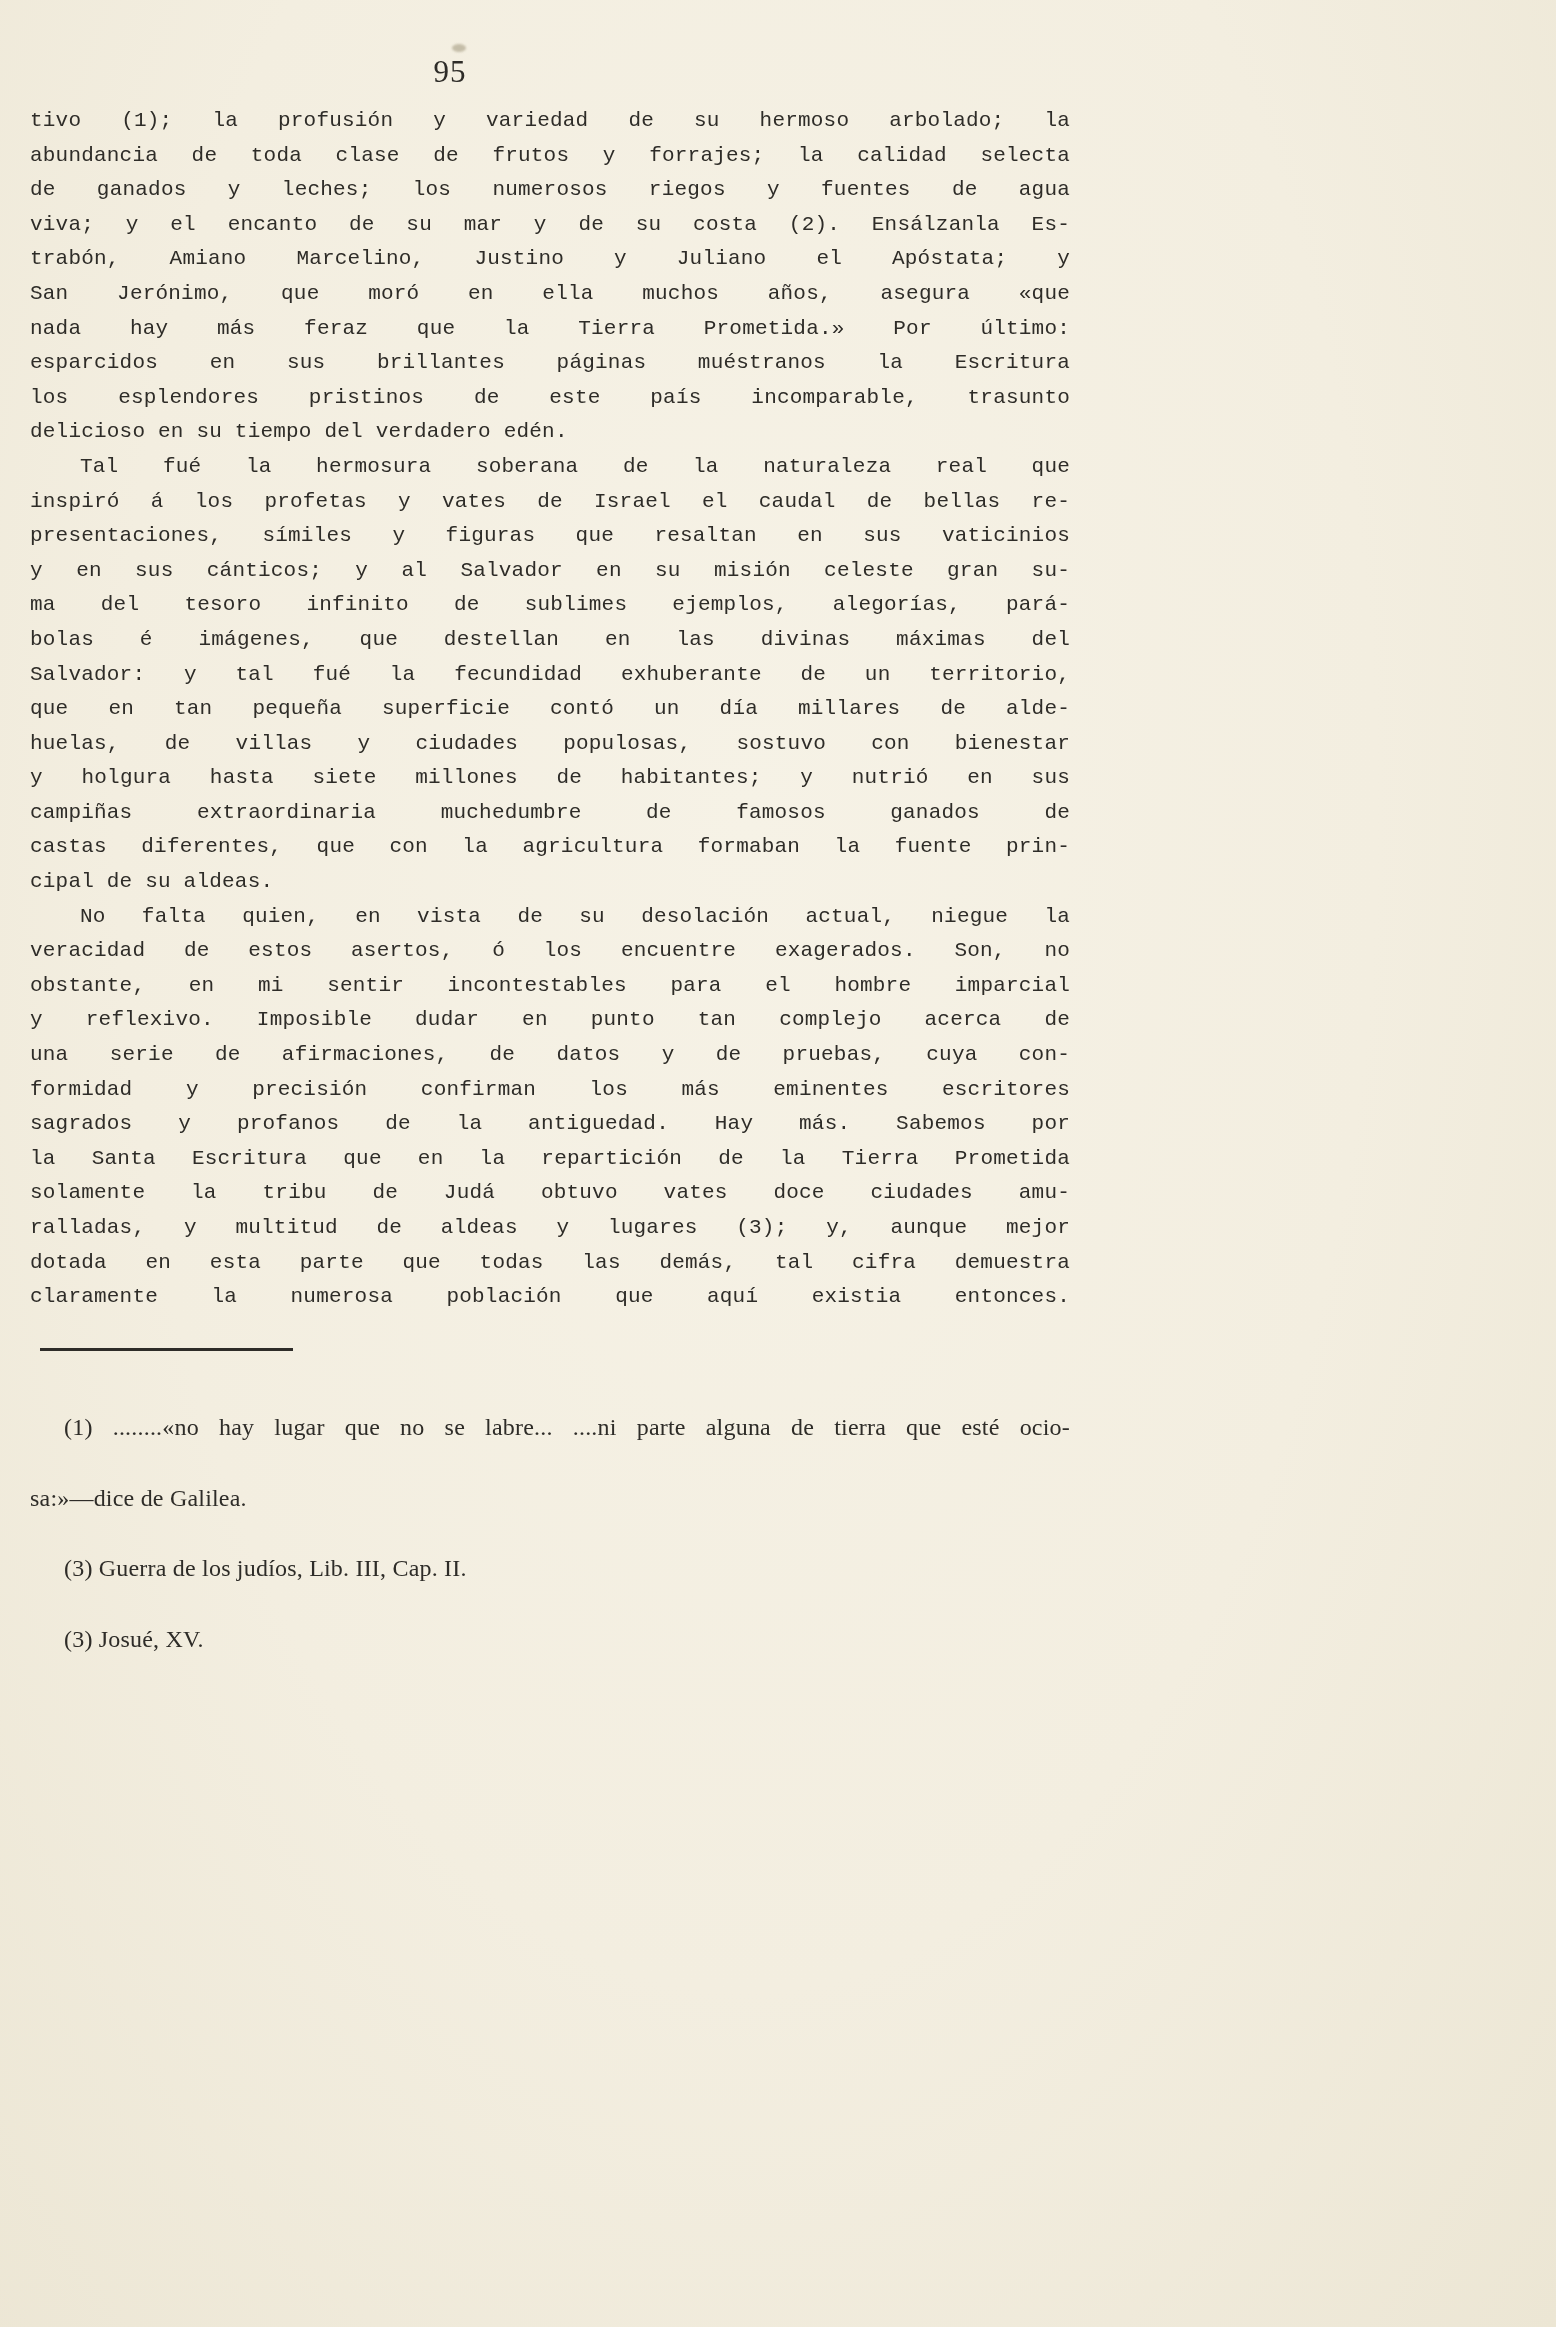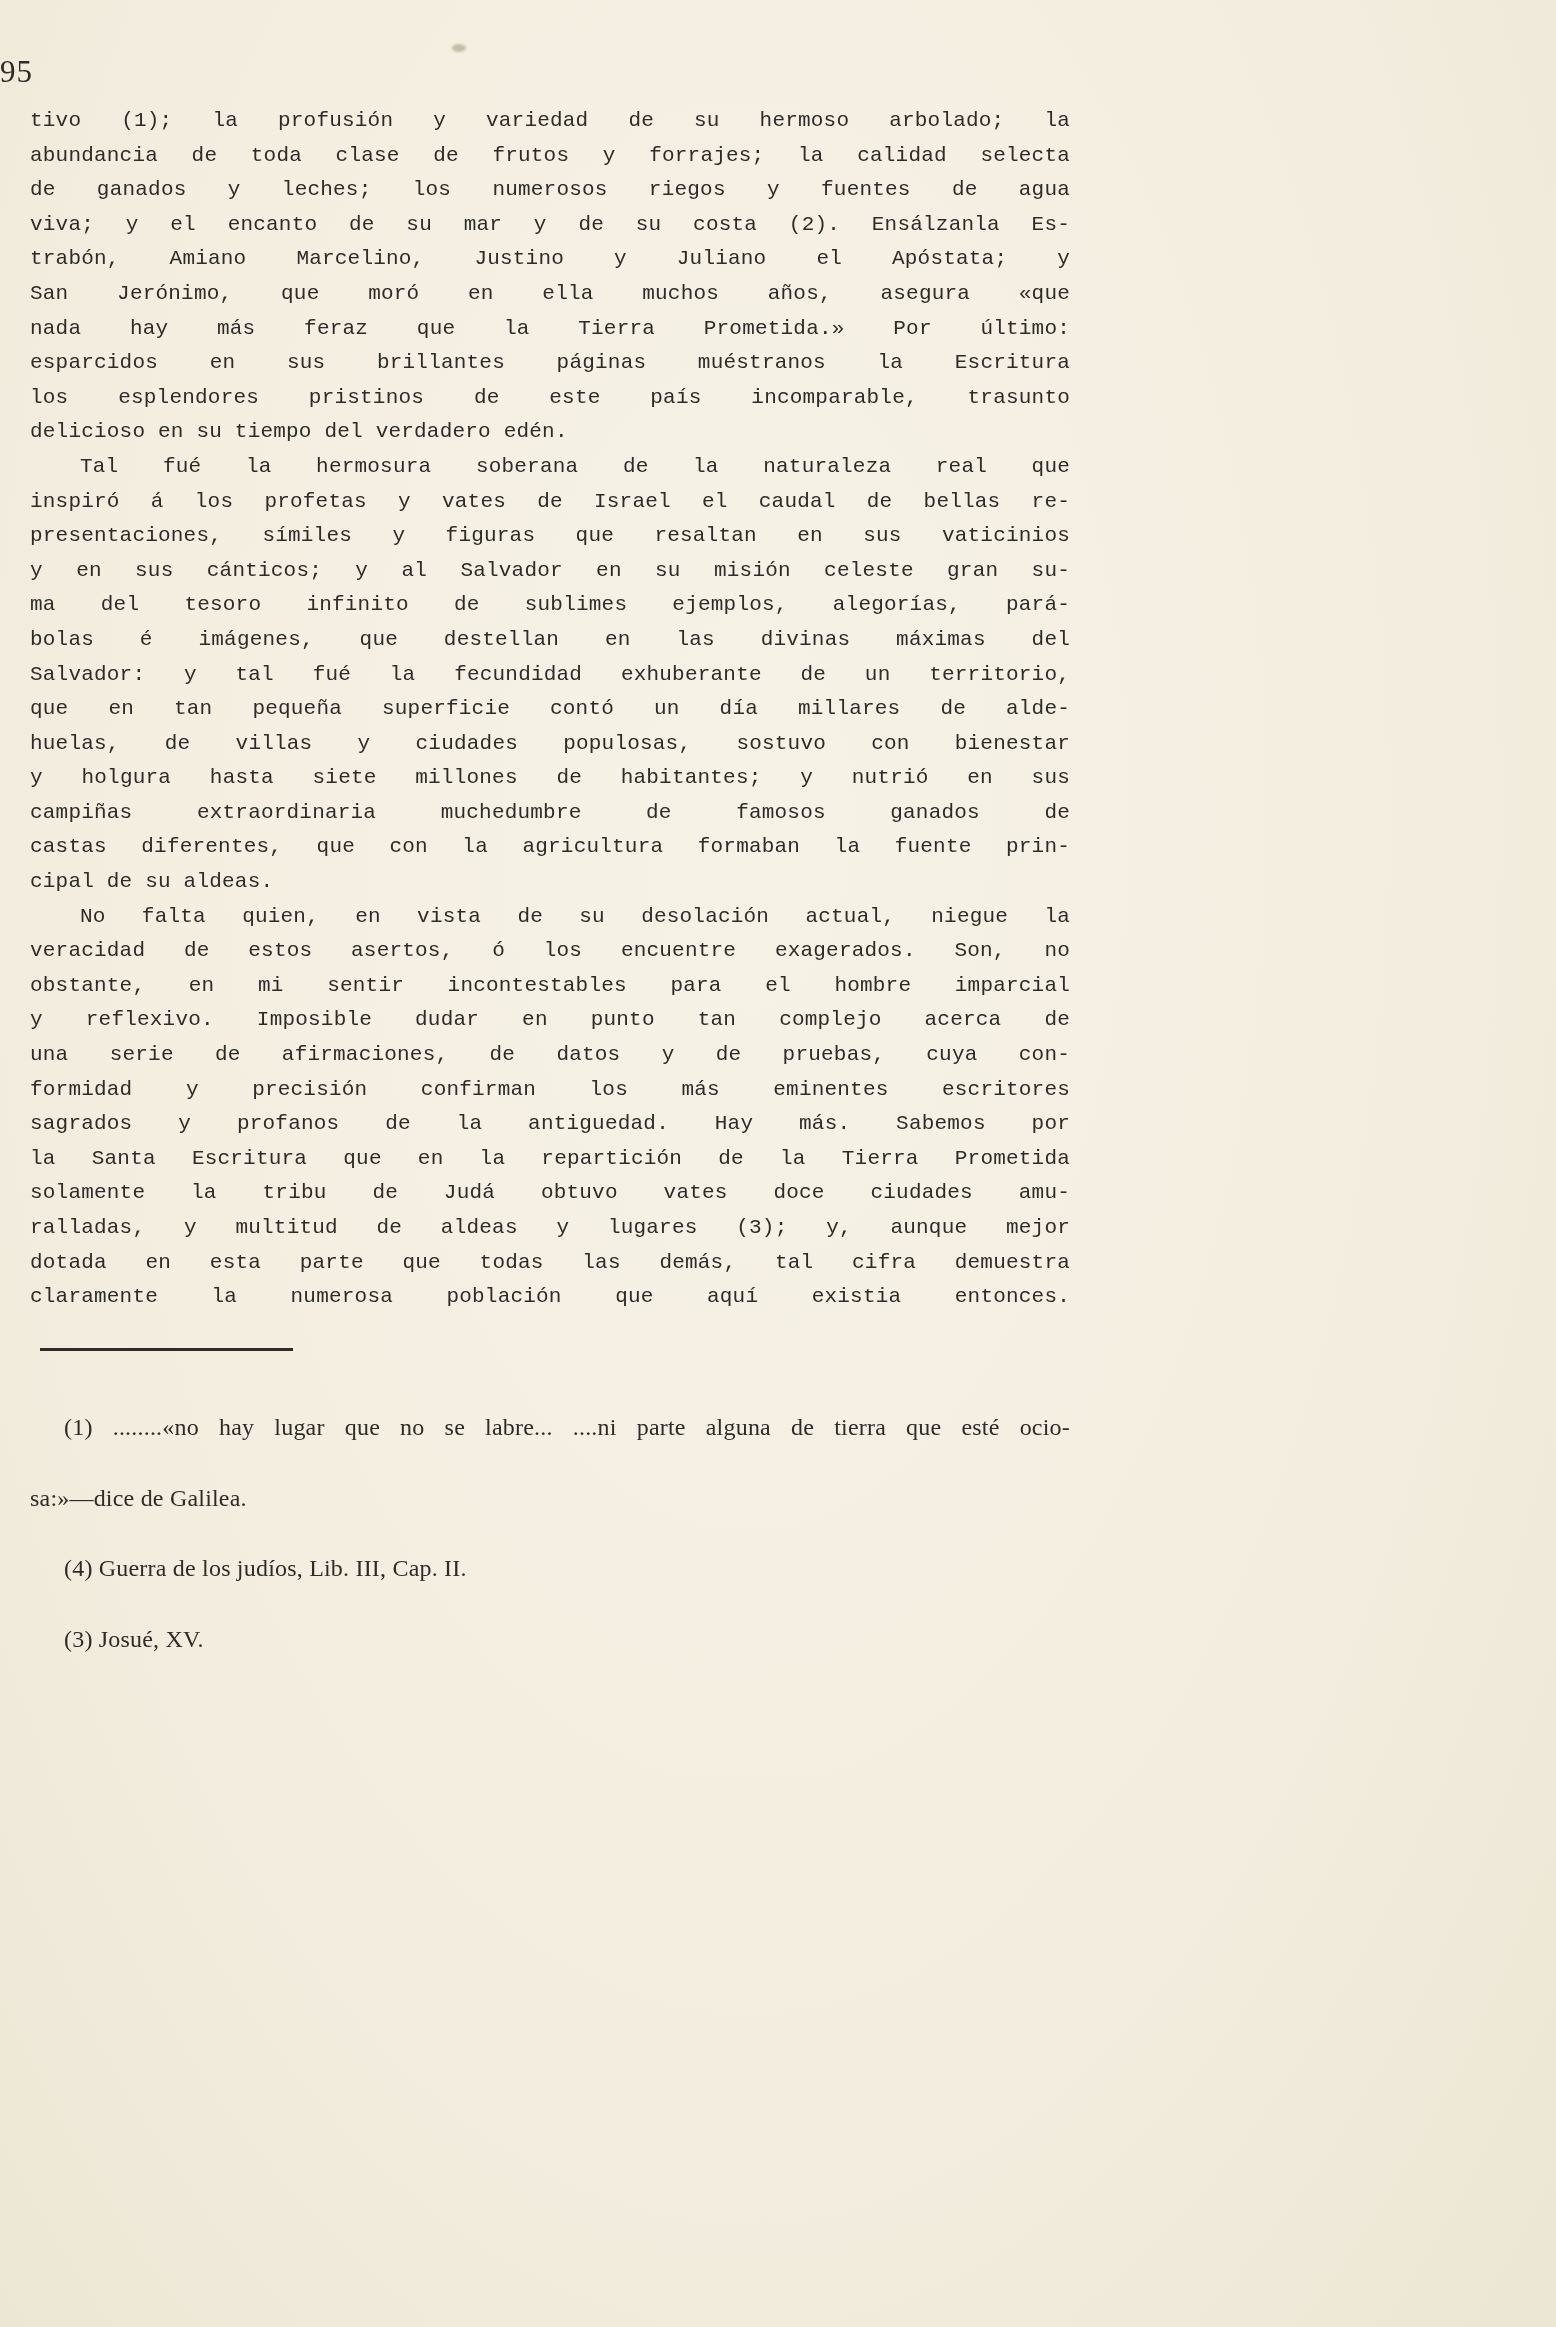--- a/index.html
+++ b/index.html
@@ -14,21 +14,21 @@
     background: radial-gradient(ellipse at 48% 35%, #f6f2e6 0%, #f3eee0 55%, #ece6d4 100%);
     font-family: "Liberation Serif", "DejaVu Serif", serif;
     color: #2e2c28;
     overflow: hidden;
   }
   .page-number {
     position: absolute;
     top: 54px;
     left: 0;
     width: 900px;
-    text-align: left;
+    text-align: center;
     font-size: 31px;
     letter-spacing: 1px;
   }
   .smudge {
     position: absolute;
     top: 44px;
     left: 452px;
     width: 14px;
     height: 8px;
     background: #b9b19a;
@@ -147,20 +147,20 @@
   </div>
 
   <div class="footnote-rule"></div>
 
   <div class="footnotes">
     <div class="footnote">
       <div class="fline jline fn-indent">(1) ........«no hay lugar que no se labre... ....ni parte alguna de tierra que esté ocio-</div>
       <div class="fline">sa:»—dice de Galilea.</div>
     </div>
     <div class="footnote">
-      <div class="fline fn-indent">(4) Guerra de los judíos, Lib. III, Cap. II.</div>
+      <div class="fline fn-indent">(3) Guerra de los judíos, Lib. III, Cap. II.</div>
     </div>
     <div class="footnote">
       <div class="fline fn-indent">(3) Josué, XV.</div>
     </div>
   </div>
 
 </div>
 
 </body></html>

